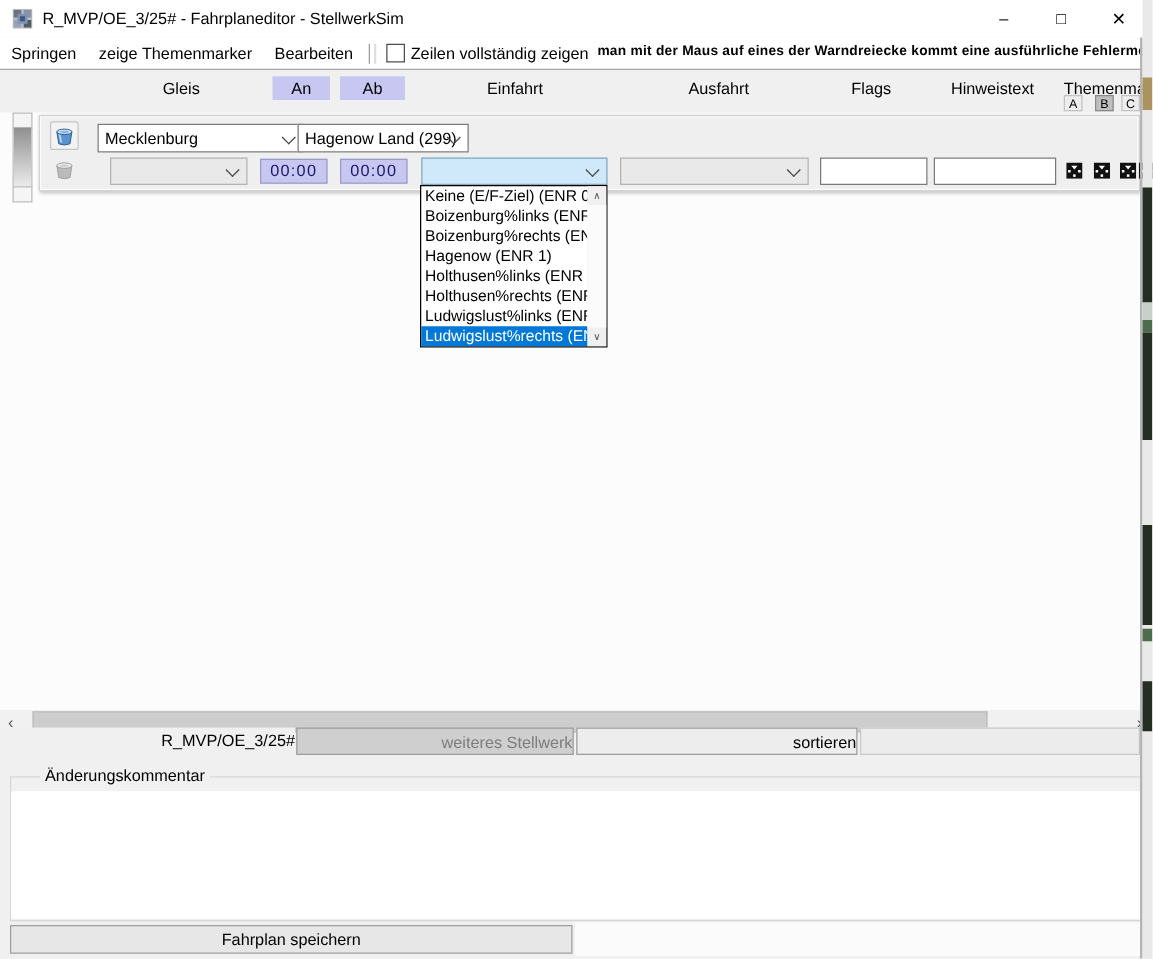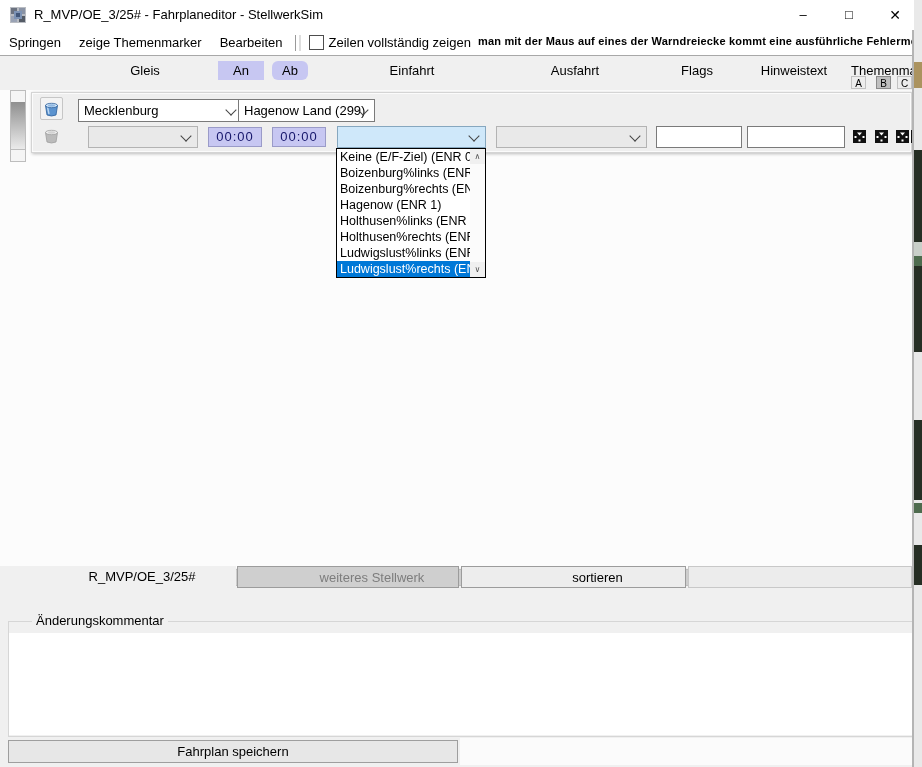--- a/index.html
+++ b/index.html
@@ -61,21 +61,21 @@
   .ddsb{position:absolute;right:0;top:0;width:15px;height:128px;background:#f0f0f0;}
   .ddarrow{position:absolute;left:0;width:15px;height:15px;text-align:center;line-height:15px;font-size:8px;color:#505050;}
   .ddtrack{position:absolute;left:0;top:15px;width:15px;height:98px;background:#fbfbfb;}
 
   
   .hscroll{position:absolute;left:0;top:568px;width:920px;height:19px;background:#f1f1f1;}
   .harrow{position:absolute;top:0;width:17px;height:19px;text-align:center;line-height:19px;font-size:13px;color:#555;}
   .hthumb{position:absolute;left:26px;top:1px;width:764px;height:17px;background:#cdcdcd;border:1px solid #bdbdbd;box-sizing:border-box;}
 
   
-  .tab{position:absolute;top:566px;height:22px;line-height:22px;text-align:center;box-sizing:border-box;white-space:nowrap;overflow:hidden;padding-left:48px;}
+  .tab{position:absolute;top:582px;height:22px;line-height:22px;text-align:right;box-sizing:border-box;white-space:nowrap;overflow:hidden;padding-left:48px;}
   .tab.active{background:#f0f0f0;}
   .tab.disabled{background:#cfcfcf;border:1px solid #9c9c9c;color:#7d7d7d;}
   .tab.normal{background:#ededed;border:1px solid #9c9c9c;}
   .tab.filler{background:#ececec;border:1px solid #c8c8c8;}
 
   
   .group{position:absolute;left:8px;top:621px;width:906px;height:116px;border:1px solid #d6d6d6;box-sizing:border-box;background:#f0f0f0;}
   .grouplabel{position:absolute;left:32px;top:613px;background:#f0f0f0;padding:0 4px;font-size:13px;z-index:2;}
   .commentarea{position:absolute;left:9px;top:633px;width:904px;height:102px;background:#fff;border:none;outline:none;resize:none;font-family:"Liberation Sans",sans-serif;font-size:13px;box-sizing:border-box;}
 
@@ -115,21 +115,21 @@
     <span class="grip"></span>
     <span class="cb"></span>
     <span class="cbl">Zeilen vollständig zeigen</span>
     <span class="hint">man mit der Maus auf eines der Warndreiecke kommt eine ausführliche Fehlermeldung und manchmal Lösungs</span>
   </div>
 
   <div class="topline"></div>
 
   <div class="hcol" style="left:98px;width:94px;">Gleis</div>
   <div class="hcol hbox" style="left:218px;width:46px;top:61px;height:19px;line-height:19px;">An</div>
-  <div class="hcol hbox" style="left:272px;width:36px;top:61px;height:19px;line-height:19px;border-radius:6px;">Ab</div>
+  <div class="hcol hbox" style="left:272px;width:52px;top:61px;height:19px;line-height:19px;">Ab</div>
   <div class="hcol" style="left:362px;width:100px;">Einfahrt</div>
   <div class="hcol" style="left:525px;width:100px;">Ausfahrt</div>
   <div class="hcol" style="left:655px;width:84px;">Flags</div>
   <div class="hcol" style="left:742px;width:104px;text-align:center;">Hinweistext</div>
   <div class="hcol" style="left:851px;width:64px;text-align:left;overflow:hidden;">Themenmarker</div>
   <div class="abc" style="left:851px;">A</div>
   <div class="abc pressed" style="left:876px;">B</div>
   <div class="abc" style="left:897px;">C</div>
 
   <div class="tablearea"></div>

